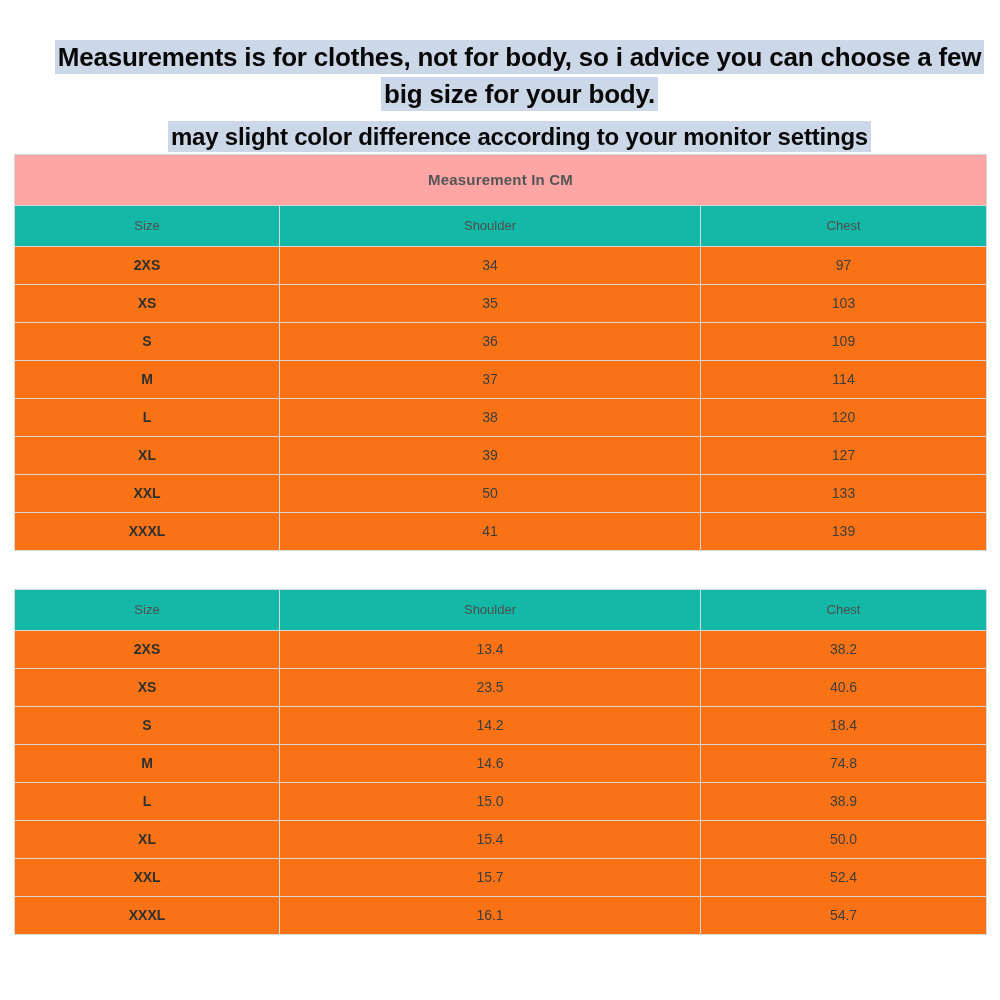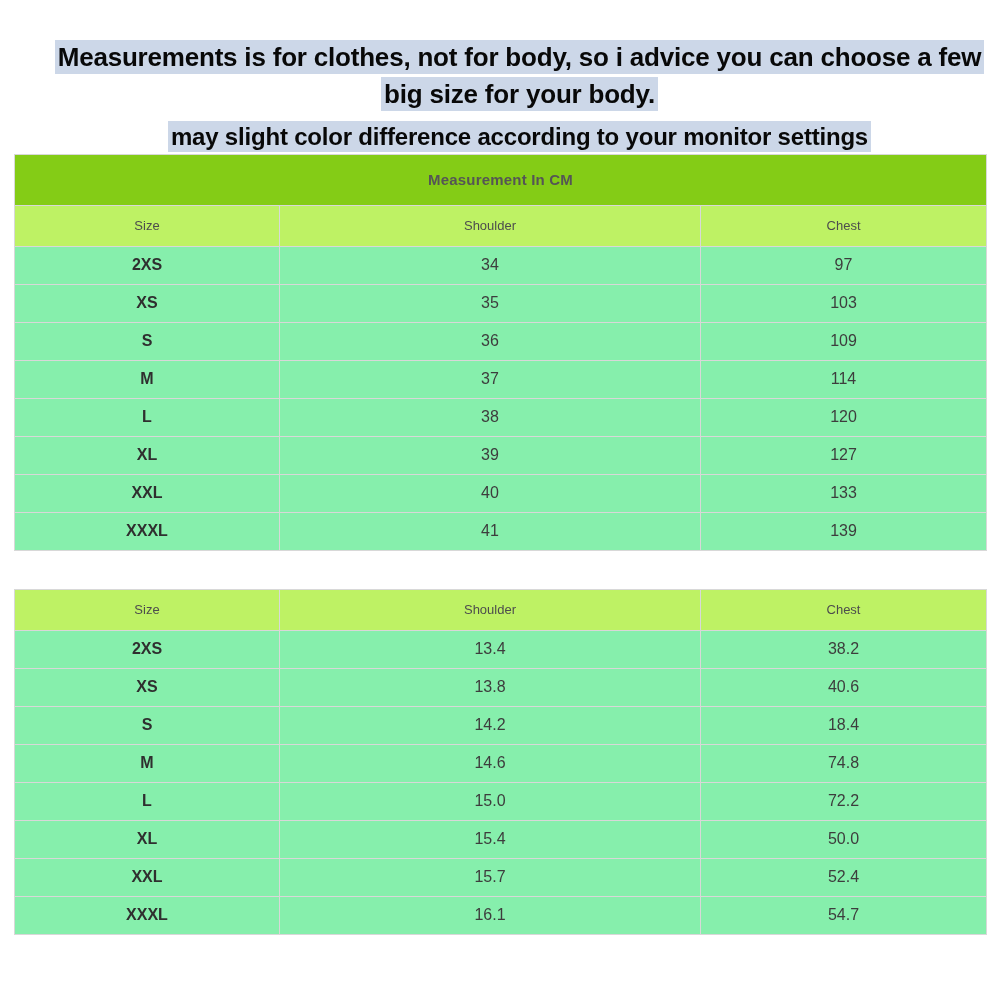--- a/index.html
+++ b/index.html
@@ -57,37 +57,37 @@
     background: #fff;
   }
   .size-table td,
   .size-table th {
     border: 1px solid #d8d8d8;
     font-weight: normal;
     text-align: center;
     color: #4a4a4a;
   }
   .table-title td {
-    background: #84cc16;
+    background: #fca5a5;
     height: 48px;
     font-size: 15px;
     font-weight: 700;
     color: #555555;
     letter-spacing: 0.2px;
   }
   .col-head td {
-    background: #bef264;
+    background: #14b8a6;
     height: 38px;
     font-size: 13px;
     color: #4d4d4d;
   }
   .data-row td {
     height: 35px;
-    font-size: 16px;
-    background: #86efac;
+    font-size: 14px;
+    background: #f97316;
     color: #3d3d3d;
   }
   .data-row td.size-cell {
     font-weight: 700;
     color: #2f2f2f;
   }
   .c-size  { width: 265px; }
   .c-sh    { width: 421px; }
   .c-ch    { width: 286px; }
 
@@ -150,21 +150,21 @@
         <td>38</td>
         <td>120</td>
       </tr>
       <tr class="data-row">
         <td class="size-cell">XL</td>
         <td>39</td>
         <td>127</td>
       </tr>
       <tr class="data-row">
         <td class="size-cell">XXL</td>
-        <td>40</td>
+        <td>50</td>
         <td>133</td>
       </tr>
       <tr class="data-row">
         <td class="size-cell">XXXL</td>
         <td>41</td>
         <td>139</td>
       </tr>
     </tbody>
   </table>
 
@@ -182,37 +182,37 @@
         <td>Shoulder</td>
         <td>Chest</td>
       </tr>
       <tr class="data-row">
         <td class="size-cell">2XS</td>
         <td>13.4</td>
         <td>38.2</td>
       </tr>
       <tr class="data-row">
         <td class="size-cell">XS</td>
-        <td>13.8</td>
+        <td>23.5</td>
         <td>40.6</td>
       </tr>
       <tr class="data-row">
         <td class="size-cell">S</td>
         <td>14.2</td>
         <td>18.4</td>
       </tr>
       <tr class="data-row">
         <td class="size-cell">M</td>
         <td>14.6</td>
         <td>74.8</td>
       </tr>
       <tr class="data-row">
         <td class="size-cell">L</td>
         <td>15.0</td>
-        <td>72.2</td>
+        <td>38.9</td>
       </tr>
       <tr class="data-row">
         <td class="size-cell">XL</td>
         <td>15.4</td>
         <td>50.0</td>
       </tr>
       <tr class="data-row">
         <td class="size-cell">XXL</td>
         <td>15.7</td>
         <td>52.4</td>

